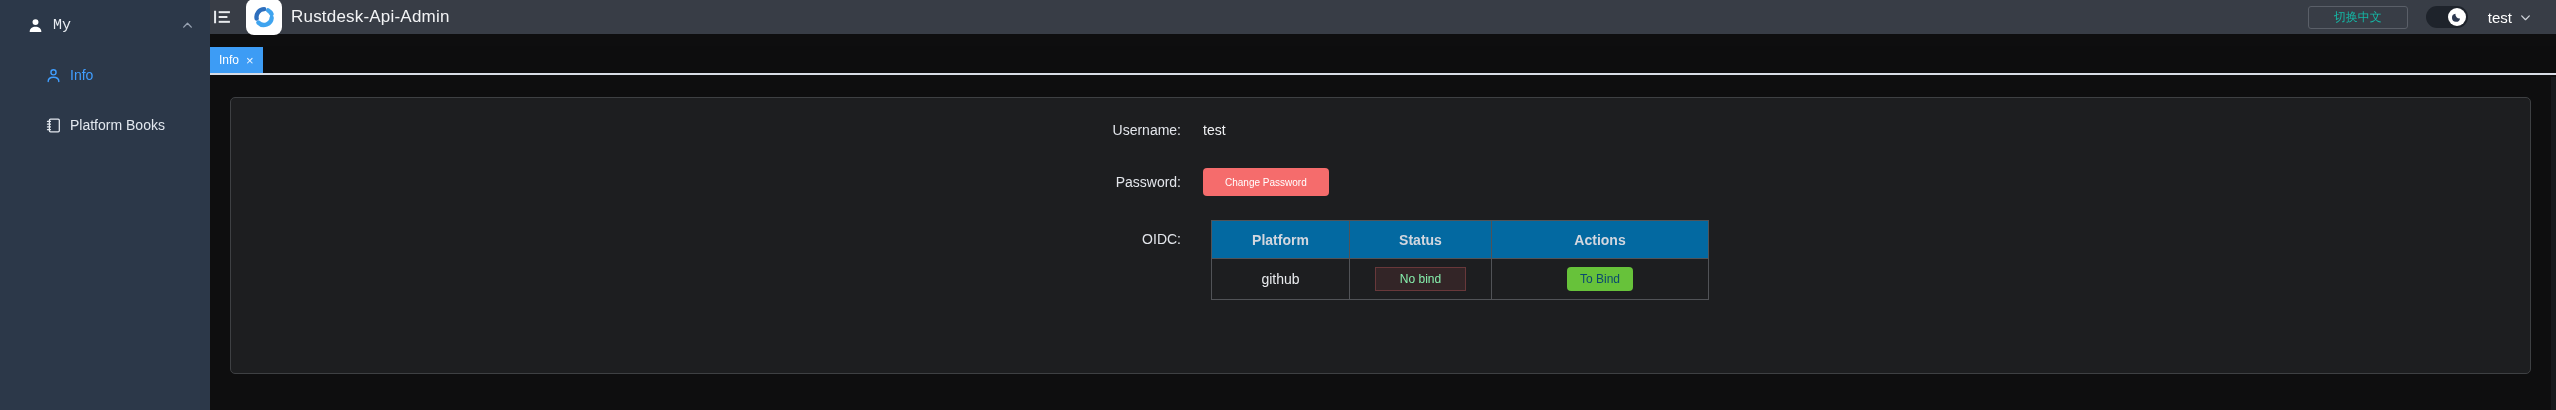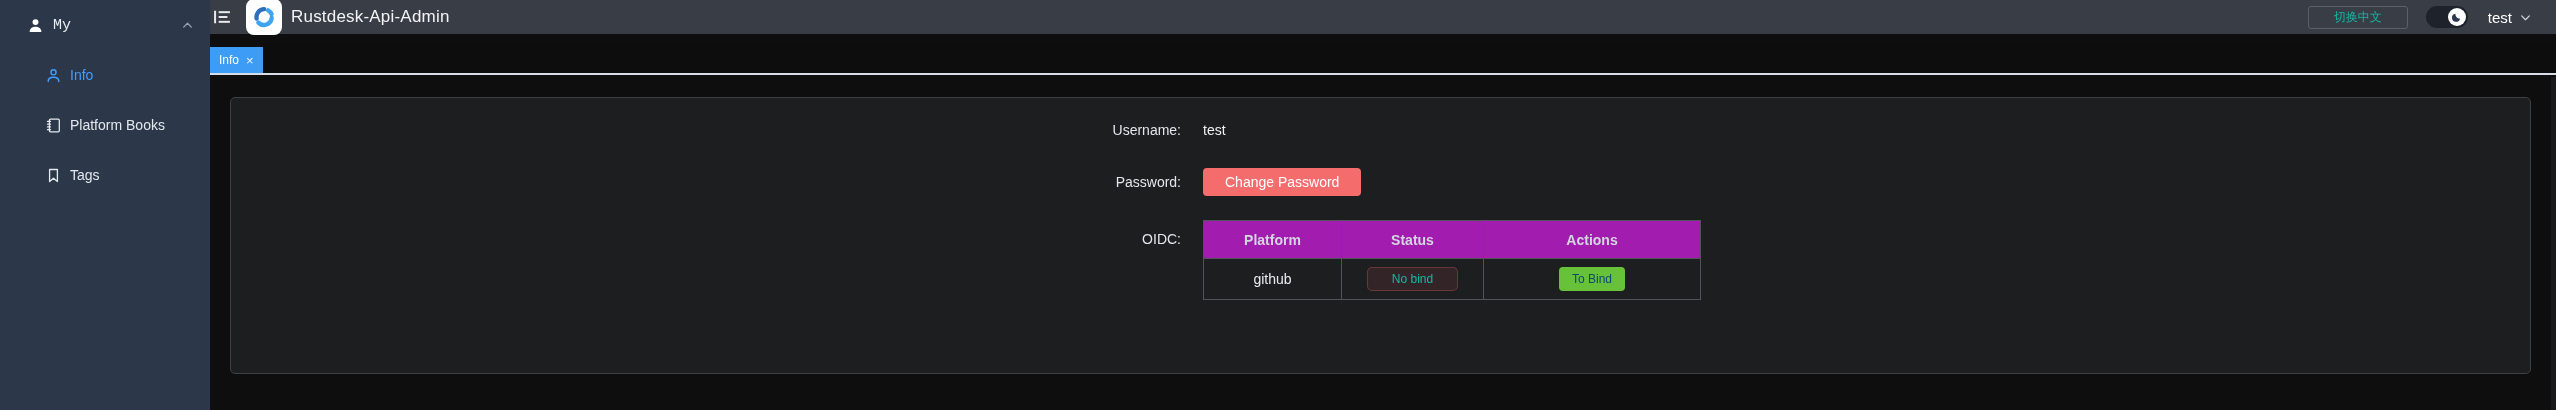--- a/index.html
+++ b/index.html
@@ -39,31 +39,31 @@
   .content { position:absolute; left:210px; top:77px; right:0; bottom:0; background:#0e0e0f; }
   .scroll-strip { position:absolute; right:0; top:0; bottom:0; width:5px; background:#17191c; }
   .panel { position:absolute; left:20px; top:20px; width:2301px; height:277px; background:#1d1e20; border:1px solid #3e4043; border-radius:5px; }
 
   .form { position:absolute; left:0; top:18px; right:0; }
   .frow { display:flex; align-items:flex-start; }
   .frow + .frow { margin-top:24px; }
   .flabel { width:950px; text-align:right; color:#e2e5ea; font-size:14px; line-height:28px; flex:0 0 auto; }
   .fvalue { margin-left:22px; }
   .plain-value { color:#f0f1f3; font-size:14px; line-height:28px; }
-  .btn-danger { height:28px; padding:0 22px; background:#f56c6c; color:#ffffff; border:none; border-radius:4px; font-size:14px; cursor:pointer; font-family:"Liberation Sans", sans-serif; }
-  .frow.oidc { margin-top:24px; }
+  .btn-danger { height:28px; padding:0 22px; background:#f56c6c; color:#ffffff; border:none; border-radius:4px; font-size:10px; cursor:pointer; font-family:"Liberation Sans", sans-serif; }
+  .frow.oidc { margin-top:24px;gap:8px; }
   .frow.oidc .flabel { line-height:38px; }
 
   
   table.oidc-table { border-collapse:collapse; width:497px; table-layout:fixed; }
   .oidc-table th, .oidc-table td { border:1px solid #515357; text-align:center; }
-  .oidc-table th { height:38px; color:#d3d7df; font-size:14px; font-weight:bold; background:#a21caf; }
+  .oidc-table th { height:38px; color:#d3d7df; font-size:14px; font-weight:bold; background:#0369a1; }
   .oidc-table td { height:41px; color:#e9ebee; font-size:14px; }
   .col-platform { width:138px; } .col-status { width:142px; } .col-actions { width:217px; }
-  .badge-nobind { display:inline-block; padding:4px 24px; font-size:12px; color:#14b8a6; background:rgba(245,108,108,0.10); border:1px solid rgba(245,108,108,0.28); border-radius:5px; }
+  .badge-nobind { display:inline-block; padding:4px 24px; font-size:12px; color:#86efac; background:rgba(245,108,108,0.10); border:1px solid rgba(245,108,108,0.28); border-radius:0; }
   .btn-success { display:inline-block; padding:5px 13px; font-size:12px; color:#0c4a6e; background:#67c23a; border:none; border-radius:4px; cursor:pointer; font-family:"Liberation Sans", sans-serif; }
 
   svg { display:block; }
 </style>
 </head>
 <body>
 
 <div class="app">
 
   <aside class="sidebar">
@@ -95,28 +95,20 @@
     <div class="side-item">
       <span class="icon16">
         <svg viewBox="0 0 24 24" width="17" height="17" fill="none" stroke="#e3e8ef" stroke-width="1.8" stroke-linecap="round">
           <rect x="6.2" y="3" width="14" height="18" rx="1.6"></rect>
           <path d="M3.5 6.2h4.2M3.5 10.1h4.2M3.5 14h4.2M3.5 17.9h4.2"></path>
         </svg>
       </span>
       <span class="txt">Platform Books</span>
     </div>
 
-    <div class="side-item">
-      <span class="icon16">
-        <svg viewBox="0 0 24 24" width="17" height="17" fill="none" stroke="#e3e8ef" stroke-width="1.9" stroke-linejoin="round">
-          <path d="M6.5 3.5h11v17l-5.5-4.6L6.5 20.5z"></path>
-        </svg>
-      </span>
-      <span class="txt">Tags</span>
-    </div>
   </aside>
 
   <header class="header">
     <span class="hamburger">
       <svg viewBox="0 0 24 24" width="20" height="20" fill="currentColor">
         <rect x="2.5" y="4.5" width="2.4" height="15"></rect>
         <rect x="8" y="5" width="13.5" height="2.4"></rect>
         <rect x="8" y="10.8" width="10.5" height="2.4"></rect>
         <rect x="8" y="16.6" width="13.5" height="2.4"></rect>
       </svg>

